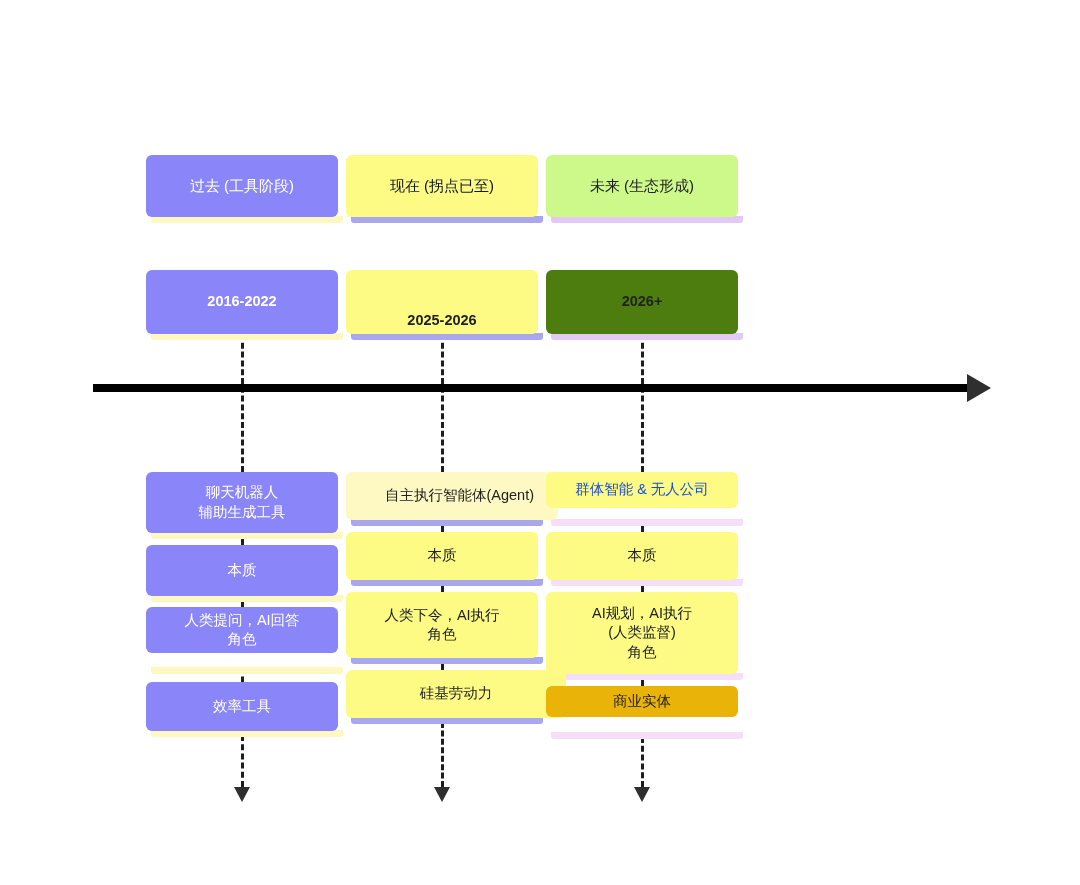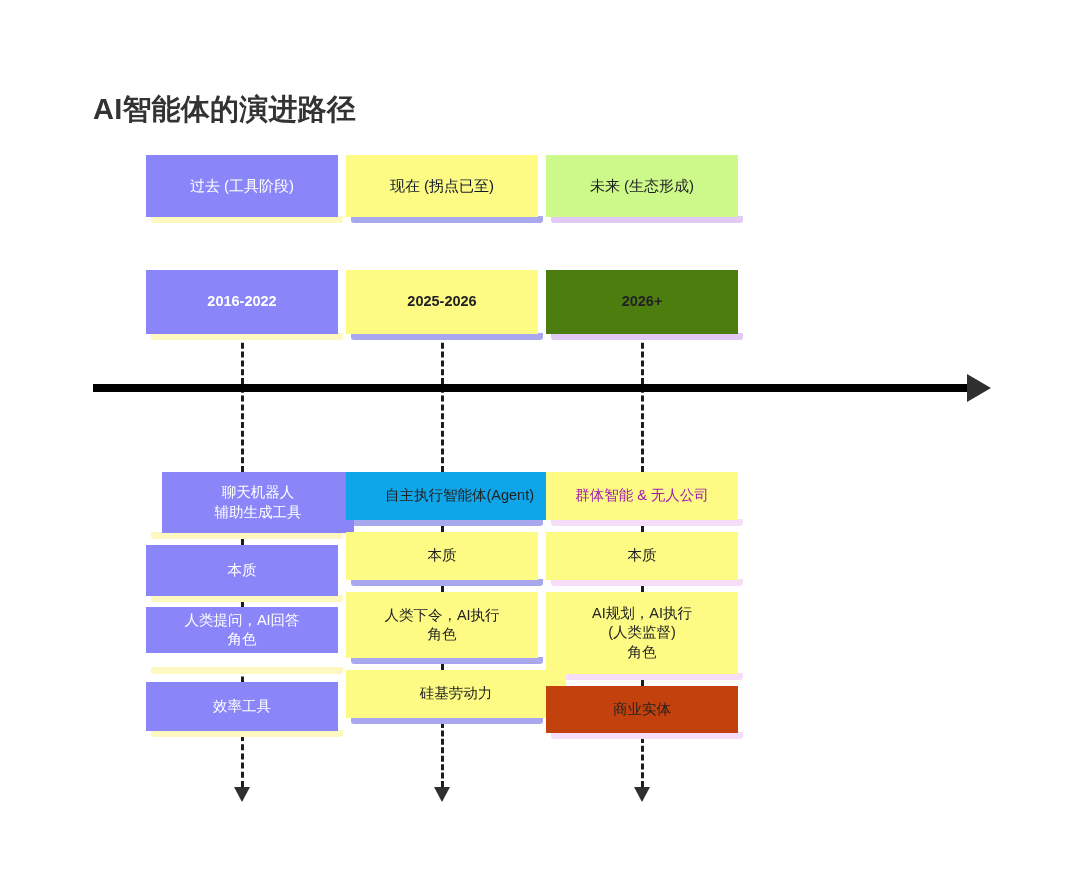--- a/index.html
+++ b/index.html
@@ -31,21 +31,21 @@
     font-weight: bold;
     color: #333333;
     letter-spacing: 0.2px;
     white-space: nowrap;
   }
 
   
   .card {
     position: absolute;
     box-sizing: border-box;
-    border-radius: 0;
+    border-radius: 6px;
     display: flex;
     align-items: center;
     justify-content: center;
     text-align: center;
     line-height: 1.32;
     padding: 4px 8px;
     z-index: 3;
   }
   .card .card-text {
     display: block;
@@ -107,36 +107,35 @@
     border-left: 8px solid transparent;
     border-right: 8px solid transparent;
     z-index: 1;
   }
 </style>
 </head>
 <body>
 
 <div id="canvas">
 
-  <div class="page-title">AI智能体的演进路径</div>
 
   <div class="timeline-axis"></div>
   <div class="timeline-arrowhead"></div>
 
   <div id="columns-root">
       <div class="card-shadow" style="left: 151px; top: 216px; width: 192px; background: rgb(253, 248, 192);"></div>
       <div class="card header-card purple-fill" style="left: 146px; top: 155px; width: 192px; height: 62px; background: rgb(138, 134, 250); color: rgb(255, 255, 255);">
         <span class="card-text">过去 (工具阶段)</span>
       </div>
       <div class="card-shadow" style="left: 151px; top: 333px; width: 192px; background: rgb(253, 248, 192);"></div>
       <div class="card date-card purple-fill" style="left: 146px; top: 270px; width: 192px; height: 64px; background: rgb(138, 134, 250); color: rgb(255, 255, 255);">
         <span class="card-text">2016-2022</span>
       </div>
       <div class="card-shadow" style="left: 151px; top: 532px; width: 192px; background: rgb(253, 248, 192);"></div>
-      <div class="card body-card purple-fill" style="left: 162px; top: 472px; width: 192px; height: 61px; background: rgb(138, 134, 250); color: rgb(255, 255, 255);">
+      <div class="card body-card purple-fill" style="left: 146px; top: 472px; width: 192px; height: 61px; background: rgb(138, 134, 250); color: rgb(255, 255, 255);">
         <span class="card-text">聊天机器人
 辅助生成工具</span>
       </div>
       <div class="card-shadow" style="left: 151px; top: 595px; width: 192px; background: rgb(253, 248, 192);"></div>
       <div class="card body-card purple-fill" style="left: 146px; top: 545px; width: 192px; height: 51px; background: rgb(138, 134, 250); color: rgb(255, 255, 255);">
         <span class="card-text">本质</span>
       </div>
       <div class="card-shadow" style="left: 151px; top: 667px; width: 192px; background: rgb(253, 248, 192);"></div>
       <div class="card body-card purple-fill" style="left: 146px; top: 607px; width: 192px; height: 46px; background: rgb(138, 134, 250); color: rgb(255, 255, 255);">
         <span class="card-text">人类提问，AI回答
@@ -150,25 +149,25 @@
       <div class="dash-line" style="left: 240.5px; top: 533px; height: 12px;"></div>
       <div class="dash-line" style="left: 240.5px; top: 596px; height: 11px;"></div>
       <div class="dash-line" style="left: 240.5px; top: 668px; height: 14px;"></div>
       <div class="dash-line" style="left: 240.5px; top: 735px; height: 52px;"></div>
       <div class="dash-arrowhead" style="left: 234px; top: 787px;"></div>
       <div class="card-shadow" style="left: 351px; top: 216px; width: 192px; background: rgb(169, 168, 238);"></div>
       <div class="card header-card yellow-fill" style="left: 346px; top: 155px; width: 192px; height: 62px; background: rgb(253, 251, 132); color: #0f172a;">
         <span class="card-text">现在 (拐点已至)</span>
       </div>
       <div class="card-shadow" style="left: 351px; top: 333px; width: 192px; background: rgb(169, 168, 238);"></div>
-      <div class="card date-card yellow-fill" style="left: 346px; top: 270px; width: 192px; height: 64px; background: rgb(253, 251, 132); color: rgb(34, 34, 34);">
+      <div class="card date-card yellow-fill" style="left: 346px; top: 270px; width: 192px; height: 64px; background: rgb(253, 251, 132); color: rgb(34, 34, 34); align-items: flex-end;">
         <span class="card-text">2025-2026</span>
       </div>
       <div class="card-shadow" style="left: 351px; top: 519px; width: 192px; background: rgb(169, 168, 238);"></div>
-      <div class="card body-card yellow-fill" style="left: 346px; top: 472px; width: 212px; height: 48px; background: #0ea5e9; color: rgb(34, 34, 34); padding-left: 23px;">
+      <div class="card body-card yellow-fill" style="left: 346px; top: 472px; width: 212px; height: 48px; background: #fef9c3; color: rgb(34, 34, 34); padding-left: 23px;">
         <span class="card-text">自主执行智能体(Agent)</span>
       </div>
       <div class="card-shadow" style="left: 351px; top: 579px; width: 192px; background: rgb(169, 168, 238);"></div>
       <div class="card body-card yellow-fill" style="left: 346px; top: 532px; width: 192px; height: 48px; background: rgb(253, 251, 132); color: rgb(34, 34, 34);">
         <span class="card-text">本质</span>
       </div>
       <div class="card-shadow" style="left: 351px; top: 657px; width: 192px; background: rgb(169, 168, 238);"></div>
       <div class="card body-card yellow-fill" style="left: 346px; top: 592px; width: 192px; height: 66px; background: rgb(253, 251, 132); color: rgb(34, 34, 34);">
         <span class="card-text">人类下令，AI执行
 角色</span>
@@ -185,35 +184,35 @@
       <div class="dash-arrowhead" style="left: 434px; top: 787px;"></div>
       <div class="card-shadow" style="left: 551px; top: 216px; width: 192px; background: rgb(227, 201, 245);"></div>
       <div class="card header-card green-fill" style="left: 546px; top: 155px; width: 192px; height: 62px; background: rgb(204, 249, 138); color: rgb(34, 34, 34);">
         <span class="card-text">未来 (生态形成)</span>
       </div>
       <div class="card-shadow" style="left: 551px; top: 333px; width: 192px; background: rgb(227, 201, 245);"></div>
       <div class="card date-card green-fill" style="left: 546px; top: 270px; width: 192px; height: 64px; background: #4d7c0f; color: rgb(34, 34, 34);">
         <span class="card-text">2026+</span>
       </div>
       <div class="card-shadow" style="left: 551px; top: 519px; width: 192px; background: rgb(246, 221, 248);"></div>
-      <div class="card body-card yellow-fill" style="left: 546px; top: 472px; width: 192px; height: 48px; background: rgb(253, 251, 132); color: #a21caf;">
+      <div class="card body-card yellow-fill" style="left: 546px; top: 472px; width: 192px; height: 36px; background: rgb(253, 251, 132); color: #1d4ed8;">
         <span class="card-text">群体智能 &amp; 无人公司</span>
       </div>
       <div class="card-shadow" style="left: 551px; top: 579px; width: 192px; background: rgb(246, 221, 248);"></div>
       <div class="card body-card yellow-fill" style="left: 546px; top: 532px; width: 192px; height: 48px; background: rgb(253, 251, 132); color: rgb(34, 34, 34);">
         <span class="card-text">本质</span>
       </div>
       <div class="card-shadow" style="left: 551px; top: 673px; width: 192px; background: rgb(246, 221, 248);"></div>
       <div class="card body-card yellow-fill" style="left: 546px; top: 592px; width: 192px; height: 82px; background: rgb(253, 251, 132); color: rgb(34, 34, 34);">
         <span class="card-text">AI规划，AI执行
 (人类监督)
 角色</span>
       </div>
       <div class="card-shadow" style="left: 551px; top: 732px; width: 192px; background: rgb(246, 221, 248);"></div>
-      <div class="card body-card yellow-fill" style="left: 546px; top: 686px; width: 192px; height: 47px; background: #c2410c; color: rgb(34, 34, 34);">
+      <div class="card body-card yellow-fill" style="left: 546px; top: 686px; width: 192px; height: 31px; background: #eab308; color: rgb(34, 34, 34);">
         <span class="card-text">商业实体</span>
       </div>
       <div class="dash-line" style="left: 640.5px; top: 334px; height: 138px;"></div>
       <div class="dash-line" style="left: 640.5px; top: 520px; height: 12px;"></div>
       <div class="dash-line" style="left: 640.5px; top: 580px; height: 12px;"></div>
       <div class="dash-line" style="left: 640.5px; top: 674px; height: 12px;"></div>
       <div class="dash-line" style="left: 640.5px; top: 737px; height: 50px;"></div>
       <div class="dash-arrowhead" style="left: 634px; top: 787px;"></div>
     </div>
 

